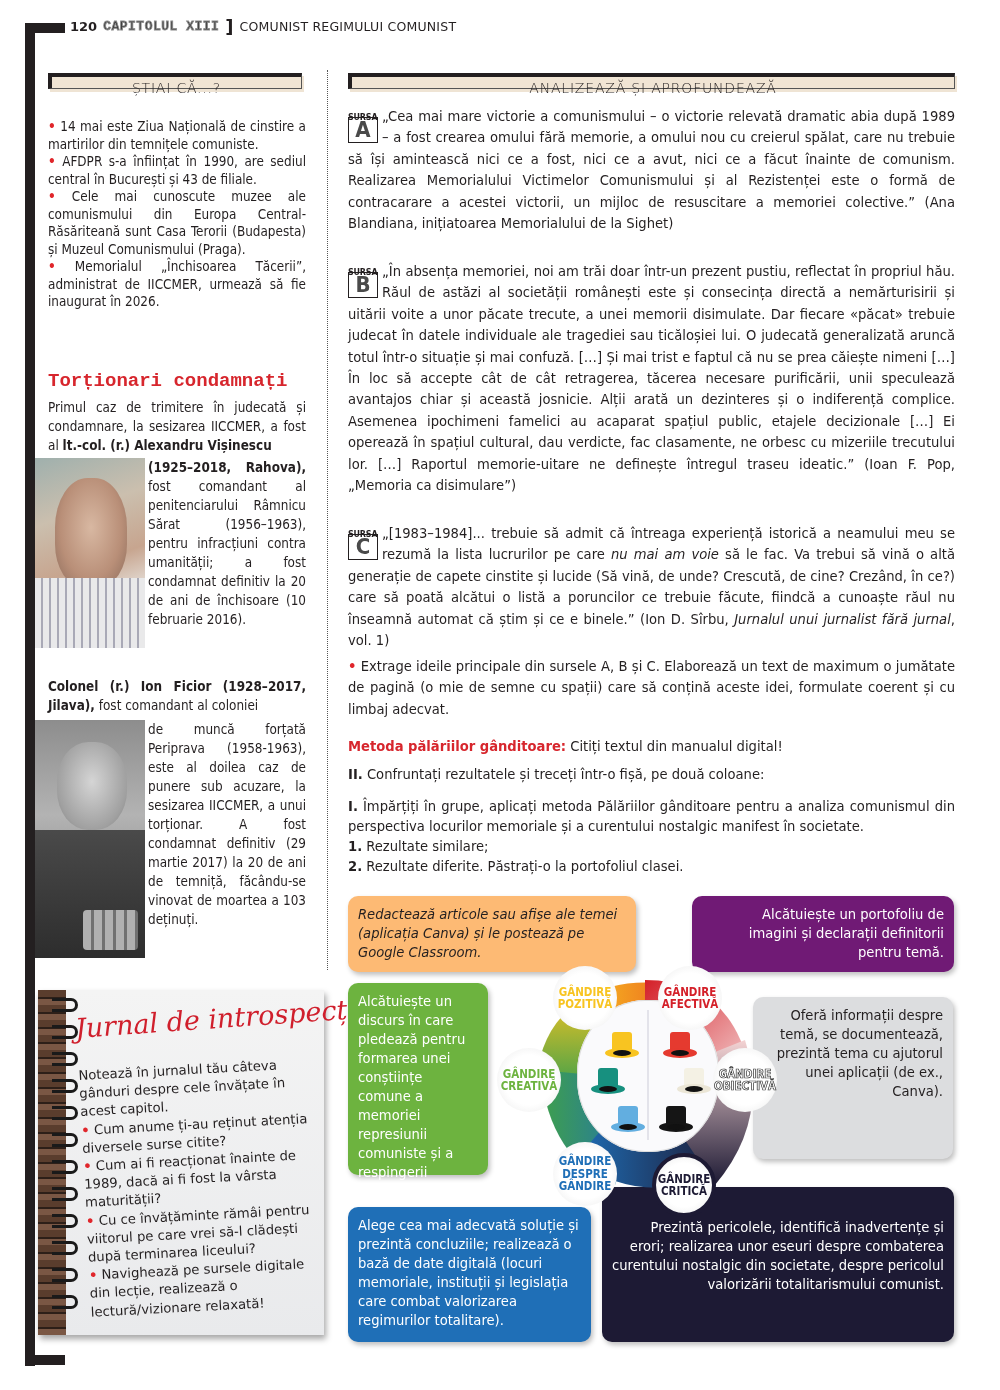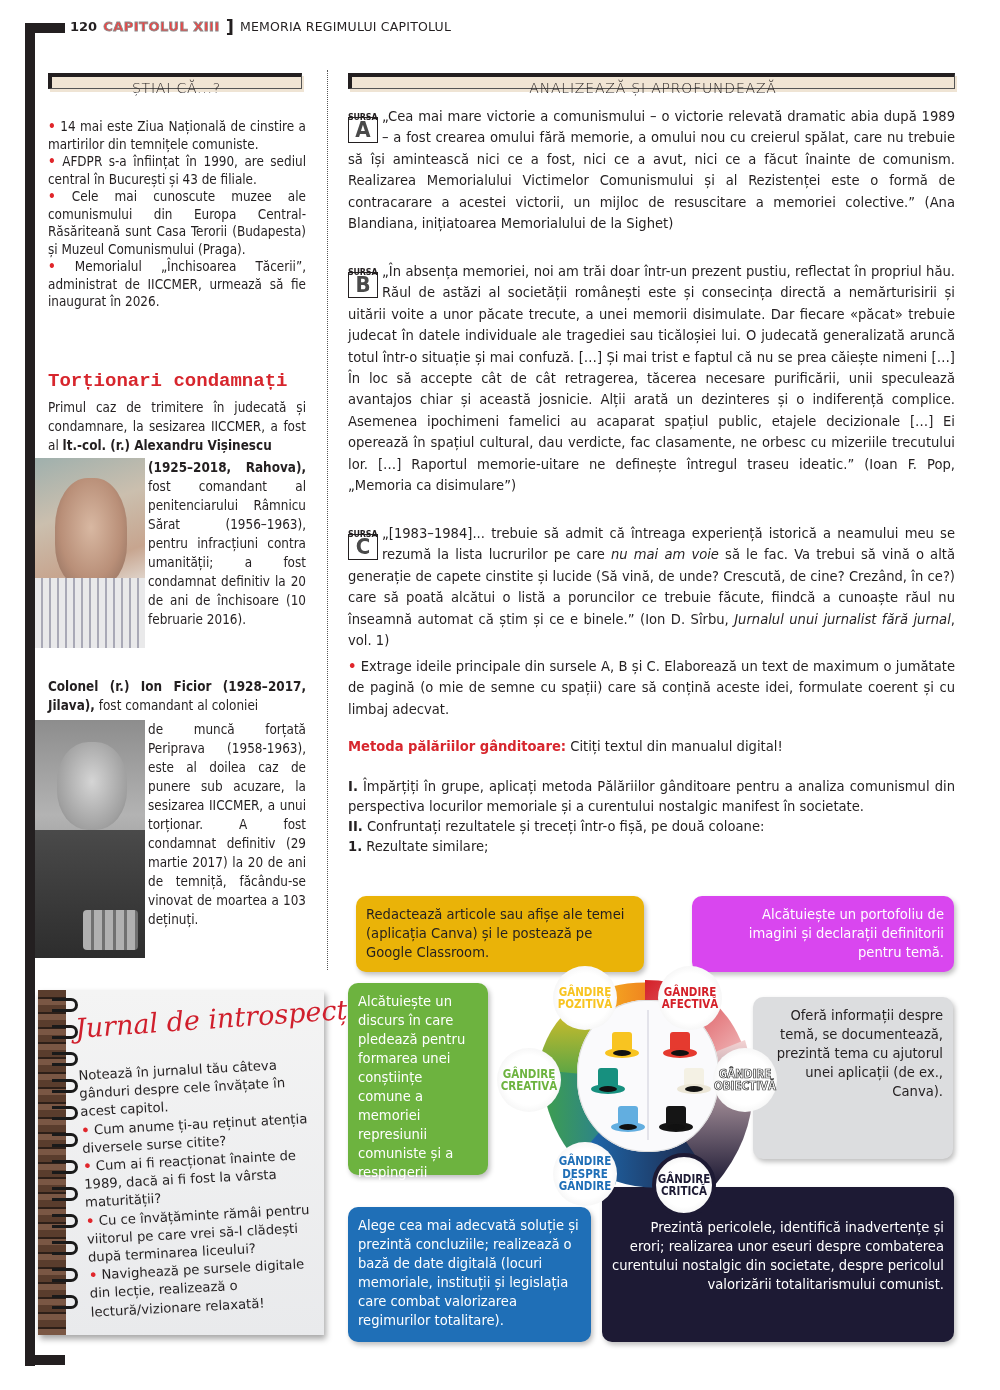--- a/index.html
+++ b/index.html
@@ -5,21 +5,21 @@
   * { box-sizing: border-box; margin: 0; padding: 0; }
   html, body { width: 1000px; height: 1390px; background: #ffffff; overflow: hidden; }
   body { position: relative; font-family: "DejaVu Sans Condensed", "DejaVu Sans", sans-serif; color: #231f20; }
 
   .frame-v { position: absolute; left: 25px; top: 23px; width: 10px; height: 1343px; background: #231f20; }
   .frame-h-top { position: absolute; left: 25px; top: 23px; width: 40px; height: 10px; background: #231f20; }
   .frame-h-bot { position: absolute; left: 25px; top: 1355px; width: 40px; height: 10px; background: #231f20; }
 
   .runhead { position: absolute; left: 70px; top: 19px; font-size: 14px; display: flex; align-items: center; gap: 6px; font-family: "DejaVu Sans", sans-serif; }
   .runhead .pg { font-weight: bold; font-size: 13px; }
-  .runhead .chap { font-weight: bold; color: #ef4444; -webkit-text-stroke: 0.8px #8c8c8c; letter-spacing: 0.5px; font-size: 13px; }
+  .runhead .chap { font-weight: bold; color: #404040; -webkit-text-stroke: 0.8px #8c8c8c; letter-spacing: 0.5px; font-size: 13px; font-family: Liberation Mono, monospace; }
   .runhead .brk { font-weight: bold; font-size: 18px; line-height: 14px; }
   .runhead .title { font-size: 12.5px; letter-spacing: 0.2px; }
 
   .col-divider { position: absolute; left: 327px; top: 70px; height: 900px; border-left: 1px dotted #555; }
 
   .banner { position: absolute; height: 16px; background: #f1e5d4; border-top: 4px solid #231f20; border-left: 4px solid #231f20; border-right: 1px solid #555; border-bottom: 1px solid #555; box-shadow: 2px 3px 0 #efe4d4; text-align: center; font-size: 14px; line-height: 23px; letter-spacing: 0.8px; font-family: "DejaVu Sans", sans-serif; font-weight: 300; }
   #banner-left { left: 48px; top: 73px; width: 254px; }
   #banner-right { left: 348px; top: 73px; width: 607px; }
 
   .stiai { position: absolute; left: 48px; top: 118px; width: 258px; font-size: 13.4px; line-height: 17.5px; text-align: justify; }
@@ -52,22 +52,22 @@
   .src-badge .letter { position: absolute; top: 10px; left: 0; width: 30px; height: 26px; border: 1.5px solid #231f20; text-align: center; font-size: 22px; line-height: 24px; font-weight: bold; color: #4a4a4a; }
   #src-a { top: 105px; }
   #src-b { top: 260px; }
   #src-c { top: 522px; }
   .task { position: absolute; left: 348px; top: 655px; width: 607px; font-size: 14.6px; line-height: 21.4px; text-align: justify; }
   .method { position: absolute; left: 348px; top: 736px; width: 607px; font-size: 14.6px; line-height: 20px; }
   .method .red { color: #d7262d; font-weight: bold; }
   .method-list { position: absolute; left: 348px; top: 764px; width: 607px; font-size: 14.6px; line-height: 20px; text-align: justify; }
 
   .box { position: absolute; border-radius: 10px; font-size: 14.6px; line-height: 19px; padding: 8px 10px; box-shadow: 2px 3px 5px rgba(0,0,0,0.25); font-family: "DejaVu Sans Condensed","DejaVu Sans",sans-serif; }
-  #box-yellow { left: 356px; top: 896px; width: 288px; height: 76px; background: #eab308; color: #231f20; }
-  #box-red { left: 692px; top: 896px; width: 262px; height: 76px; background: #d946ef; color: #fff; text-align: right; padding-left: 26px; }
+  #box-yellow { left: 348px; top: 896px; width: 288px; height: 76px; background: #fdba74; color: #231f20; font-style: italic; }
+  #box-red { left: 692px; top: 896px; width: 262px; height: 76px; background: #701a75; color: #fff; text-align: right; padding-left: 26px; }
   #box-green { left: 348px; top: 983px; width: 140px; height: 192px; background: #6db33f; color: #fff; }
   #box-gray { left: 753px; top: 997px; width: 200px; height: 162px; background: #dcdddf; color: #231f20; text-align: right; }
   #box-blue { left: 348px; top: 1207px; width: 243px; height: 135px; background: #1f6fb7; color: #fff; }
   #box-dark { left: 602px; top: 1187px; width: 352px; height: 155px; background: #1d1a34; color: #fff; text-align: right; padding-top: 30px; }
 
   .hub { position: absolute; left: 495px; top: 960px; width: 290px; height: 250px; }
   .brain { position: absolute; left: 82px; top: 40px; width: 142px; height: 152px; border-radius: 48%; background: #fafafc; box-shadow: inset 0 0 0 1px #ddd; }
   .brain::before { content:""; position:absolute; left:70px; top:10px; width:2px; height:130px; background:#e3e3ea; }
   .hat { position:absolute; width: 34px; height: 28px; }
   .hat .crown { position:absolute; left: 7px; top: 0; width: 20px; height: 18px; border-radius: 3px 3px 0 0; }
@@ -79,21 +79,21 @@
 <body>
 
 <div class="frame-v"></div>
 <div class="frame-h-top"></div>
 <div class="frame-h-bot"></div>
 
 <div class="runhead">
   <span class="pg">120</span>
   <span class="chap">CAPITOLUL XIII</span>
   <span class="brk">]</span>
-  <span class="title">MEMORIA REGIMULUI CAPITOLUL</span>
+  <span class="title">COMUNIST REGIMULUI COMUNIST</span>
 </div>
 
 <div class="col-divider"></div>
 
 <div class="banner" id="banner-left">ȘTIAI CĂ...?</div>
 
 <div class="stiai">
   <p><span class="bullet">•</span> <span>14 mai este Ziua Națională de cinstire a martirilor din temnițele comuniste.</span></p>
   <p><span class="bullet">•</span> <span>AFDPR s-a înființat în 1990, are sediul central în București și 43 de filiale.</span></p>
   <p><span class="bullet">•</span> <span>Cele mai cunoscute muzee ale comunismului din Europa Central-Răsăriteană sunt Casa Terorii (Budapesta) și Muzeul Comunismului (Praga).</span></p>
@@ -176,23 +176,24 @@
 </div>
 
 <div class="task">
   <span class="bullet">•</span> <span>Extrage ideile principale din sursele A, B și C. Elaborează un text de maximum o jumătate de pagină (o mie de semne cu spații) care să conțină aceste idei, formulate coerent și cu limbaj adecvat.</span>
 </div>
 
 <div class="method">
   <span class="red">Metoda pălăriilor gânditoare:</span><span> Citiți textul din manualul digital!</span>
 </div>
 <div class="method-list">
+  <div><b>II.</b><span> Confruntați rezultatele și treceți într-o fișă, pe două coloane:</span></div>
   <div style="margin-top:12px"><b>I.</b><span> Împărțiți în grupe, aplicați metoda Pălăriilor gânditoare pentru a analiza comunismul din perspectiva locurilor memoriale și a curentului nostalgic manifest în societate.</span></div>
-  <div><b>II.</b><span> Confruntați rezultatele și treceți într-o fișă, pe două coloane:</span></div>
   <div><b>1.</b><span> Rezultate similare;</span></div>
+  <div><b>2.</b><span> Rezultate diferite. Păstrați-o la portofoliul clasei.</span></div>
 </div>
 
 <div class="box" id="box-yellow">Redactează articole sau afișe ale temei (aplicația Canva) și le postează pe Google Classroom.</div>
 <div class="box" id="box-red">Alcătuiește un portofoliu de imagini și declarații definitorii pentru temă.</div>
 <div class="box" id="box-green">Alcătuiește un discurs în care pledează pentru formarea unei conștiințe comune a memoriei represiunii comuniste și a respingerii nostalgiei comunismului.</div>
 <div class="box" id="box-gray">Oferă informații despre temă, se documentează, prezintă tema cu ajutorul unei aplicații (de ex., Canva).</div>
 <div class="box" id="box-blue">Alege cea mai adecvată soluție și prezintă concluziile; realizează o bază de date digitală (locuri memoriale, instituții și legislația care combat valorizarea regimurilor totalitare).</div>
 <div class="box" id="box-dark">Prezintă pericolele, identifică inadvertențe și erori; realizarea unor eseuri despre combaterea curentului nostalgic din societate, despre pericolul valorizării totalitarismului comunist.</div>
 
 <div class="hub">

